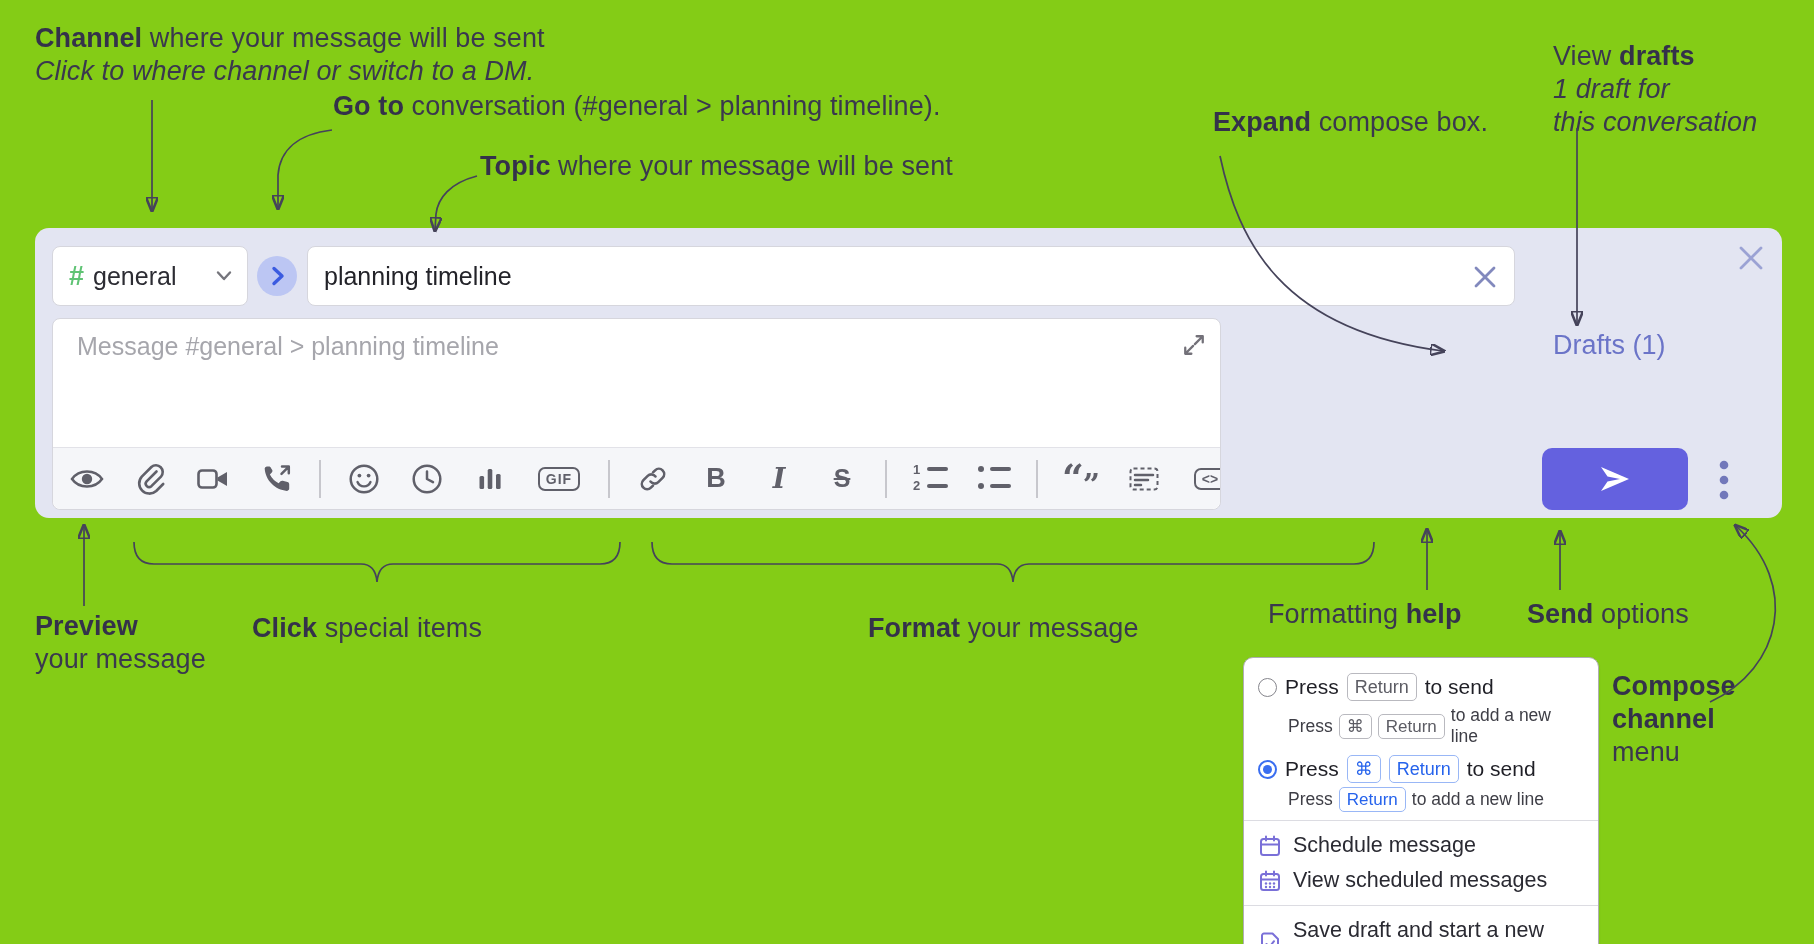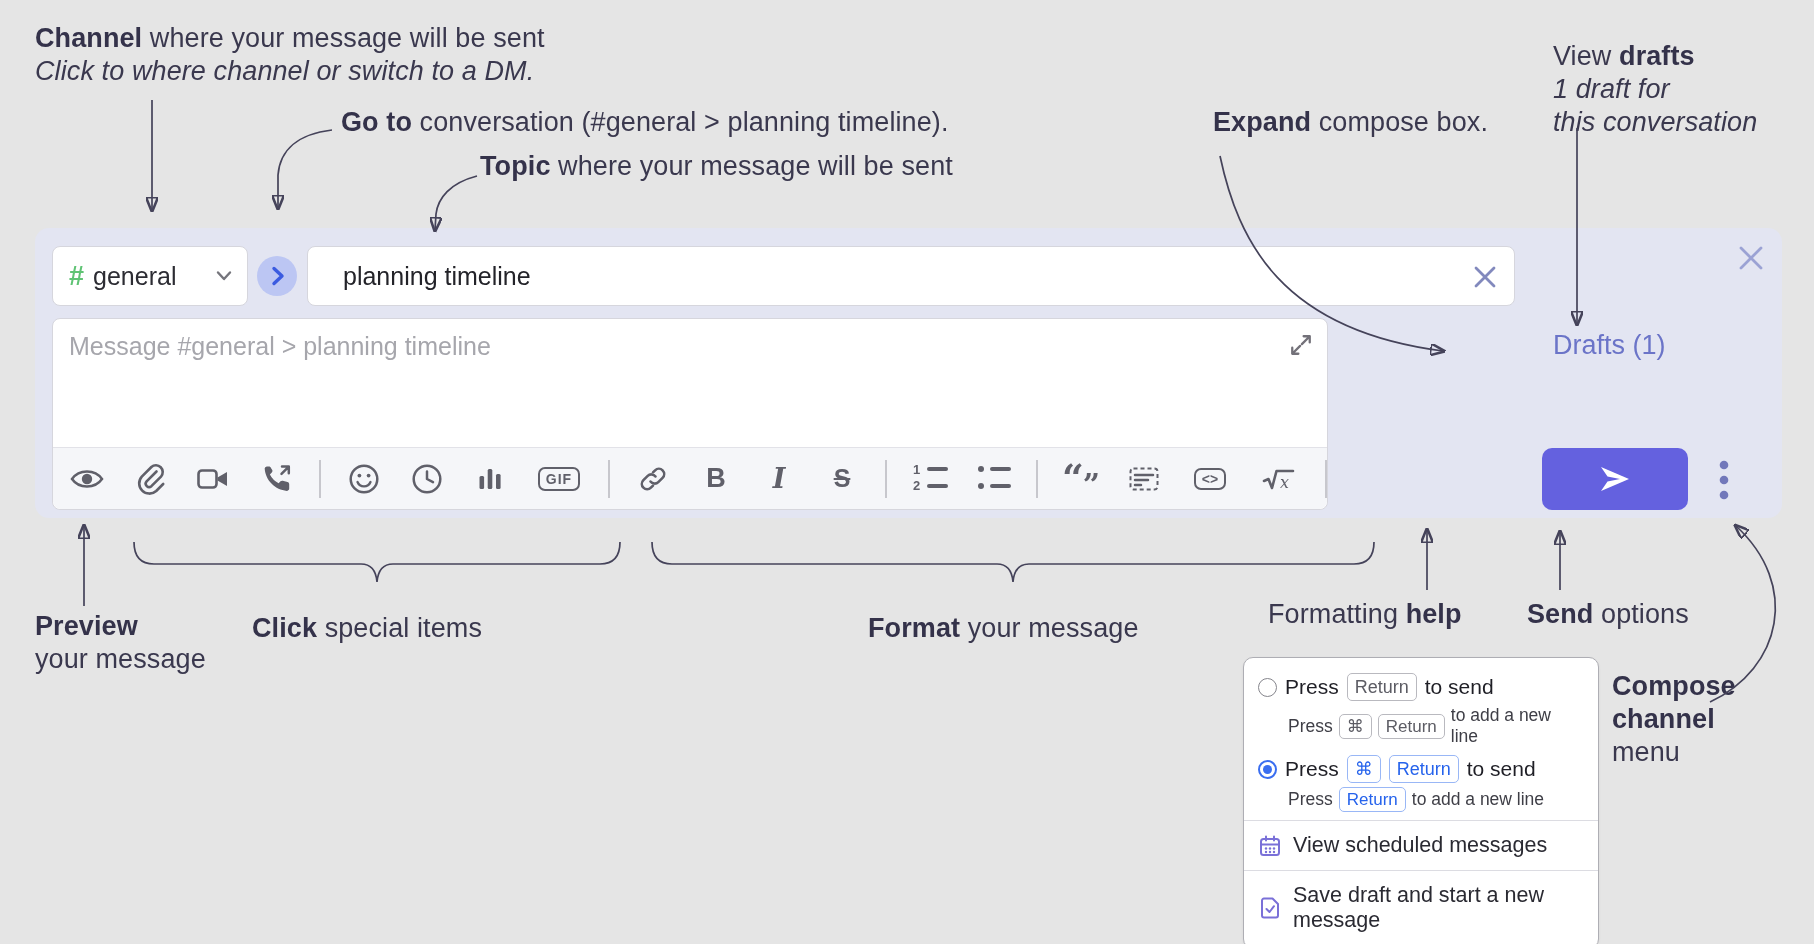--- a/index.html
+++ b/index.html
@@ -1,18 +1,18 @@
 <!DOCTYPE html>
 <html><head>
 <meta charset="utf-8">
 <style>
   * { box-sizing: border-box; margin: 0; padding: 0; }
   html,body { background:#fff; }
   body { font-family:"Liberation Sans", sans-serif; }
-  .page { position:relative; width:1814px; height:944px; background:#e5e5e5; overflow:hidden; color:#3a384e; }
+  .page { position:relative; width:1814px; height:944px; background:#84cc16; overflow:hidden; color:#3a384e; }
 
   
   .ann { position:absolute; font-size:27px; line-height:33px; color:#3a384e; letter-spacing:.1px; }
   .ann b { font-weight:700; color:#34324a; }
   .ann .it { font-style:italic; }
   svg.overlay { position:absolute; left:0; top:0; z-index:6; pointer-events:none; }
   .overlay path, .overlay line { stroke:#45435a; stroke-width:1.7; fill:none; }
 
   
   .compose { position:absolute; left:35px; top:228px; width:1747px; height:290px;
@@ -22,24 +22,24 @@
   .chan-select { position:absolute; left:17px; top:18px; width:196px; height:60px;
                  display:flex; align-items:center; padding:0 14px 0 16px; gap:9px; cursor:pointer; }
   .chan-hash { color:#5fc374; font-weight:700; font-size:27px; }
   .chan-name { font-size:25px; color:#2c2c33; flex:1; }
 
   .goto-btn { position:absolute; left:222px; top:28px; width:40px; height:40px; border-radius:50%;
               background:#bcc6f3; display:flex; align-items:center; justify-content:center; cursor:pointer; }
 
   .topic-box { position:absolute; left:272px; top:18px; width:1208px; height:60px; }
   .topic-box input { width:100%; height:100%; border:none; outline:none; background:transparent;
-                     font-family:inherit; font-size:25px; color:#232329; padding:0 56px 0 28px;margin-left:7px; }
+                     font-family:inherit; font-size:25px; color:#232329; padding:0 56px 0 16px; }
   .topic-clear { position:absolute; right:14px; top:15px; width:30px; height:30px; cursor:pointer; }
 
-  .editor-box { position:absolute; left:17px; top:90px; width:1276px; height:192px; overflow:hidden; }
+  .editor-box { position:absolute; left:17px; top:90px; width:1169px; height:192px; overflow:hidden;padding-left:8px; }
   .editor-box textarea { width:100%; height:128px; border:none; outline:none; resize:none;
                          font-family:inherit; font-size:25px; color:#26262c; padding:13px 52px 0 16px; background:transparent; }
   .editor-box textarea::placeholder { color:#a6a6ac; }
   .expand-btn { position:absolute; right:12px; top:12px; width:28px; height:28px; cursor:pointer; }
 
   .toolbar { position:absolute; left:0; right:0; bottom:0; height:62px; background:#f5f6f9;
              border-top:1px solid #e2e2e8; border-radius:0 0 8px 8px;
              display:flex; align-items:center; padding:0 14px; gap:23px; }
   .tbtn { width:40px; height:46px; display:flex; align-items:center; justify-content:center;
           color:#60606a; cursor:pointer; flex:0 0 auto; }
@@ -106,21 +106,21 @@
     <path d="M1427 590 L1427 530" marker-end="url(#arr)"></path>
     <path d="M1560 590 L1560 532" marker-end="url(#arr)"></path>
     <path d="M1710 702 C1782 668 1800 585 1736 526" marker-end="url(#arr)"></path>
   </svg>
 
   <div class="ann" style="left:35px; top:22px;">
     <div><b>Channel</b><span> where your message will be sent</span></div>
     <div class="it">Click to where channel or switch to a DM.</div>
   </div>
 
-  <div class="ann" style="left:333px; top:106px;margin-left:8px;">
+  <div class="ann" style="left:333px; top:90px;">
     <b>Go to</b><span> conversation (#general &gt; planning timeline).</span>
   </div>
 
   <div class="ann" style="left:480px; top:150px;text-align:center;">
     <b>Topic</b><span> where your message will be sent</span>
   </div>
 
   <div class="ann" style="left:1213px; top:106px;">
     <b>Expand</b><span> compose box.</span>
   </div>
@@ -355,20 +355,29 @@
       <span>to send</span>
     </div>
     <div class="opt-sub">
       <span>Press</span>
       <kbd class="blue">Return</kbd>
       <span>to add a new line</span>
     </div>
 
     <div class="pdivider"></div>
 
+    <div class="menu-row">
+      <svg width="24" height="24" viewBox="0 0 24 24">
+        <g fill="none" stroke="#7a70d8" stroke-width="2" stroke-linecap="round">
+            <rect x="3" y="5" width="18" height="16" rx="2.5"></rect>
+            <path d="M8 2.5 v4 M16 2.5 v4 M3 10.5 H21"></path>
+          </g>
+      </svg>
+      <span>Schedule message</span>
+    </div>
     <div class="menu-row">
       <svg width="24" height="24" viewBox="0 0 24 24">
         <g fill="none" stroke="#7a70d8" stroke-width="2" stroke-linecap="round">
             <rect x="3" y="5" width="18" height="16" rx="2.5"></rect>
             <path d="M8 2.5 v4 M16 2.5 v4 M3 10.5 H21"></path>
           </g>
         <g fill="#7a70d8">
             <circle cx="8" cy="14.5" r="1.2"></circle>
             <circle cx="12" cy="14.5" r="1.2"></circle>
             <circle cx="16" cy="14.5" r="1.2"></circle>

